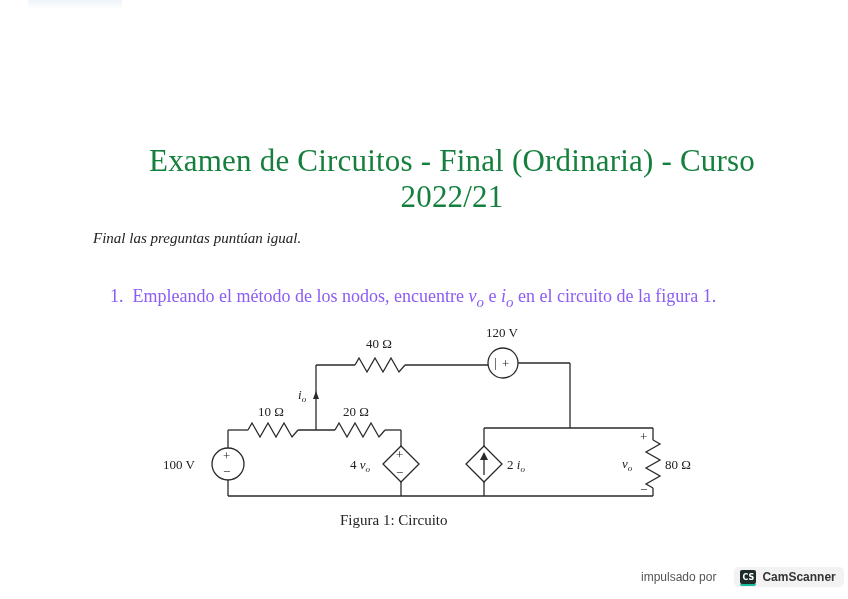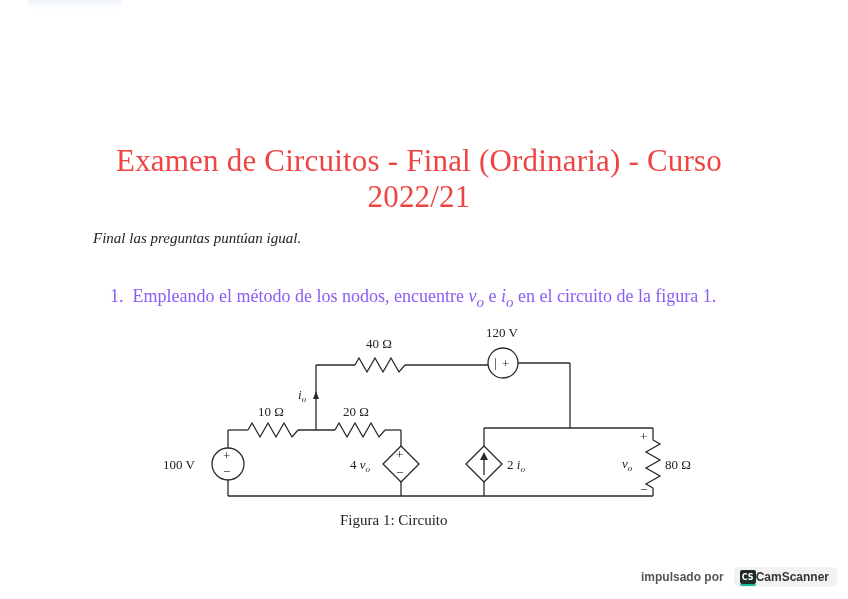--- a/index.html
+++ b/index.html
@@ -8,23 +8,23 @@
     background: #ffffff; position: relative;
     font-family: "DejaVu Serif", "Liberation Serif", serif;
     color: #1c1c1c;
   }
   .scan-smudge {
     position: absolute; left: 28px; top: 0; width: 94px; height: 10px;
     background: linear-gradient(to bottom, #e8f0f8, #ffffff);
     opacity: 0.7;
   }
   .title {
-    position: absolute; left: 84px; top: 143px; width: 670px;
+    position: absolute; left: 117px; top: 143px; width: 670px;
     text-align: center; font-family: "Liberation Serif", serif;
-    font-size: 31px; line-height: 36px; color: #ef4444;
+    font-size: 31px; line-height: 36px; color: #15803d;
     letter-spacing: 0.2px;
   }
   .note {
     position: absolute; left: 93px; top: 230px;
     font-family: "Liberation Serif", serif; font-style: italic;
     font-size: 15px; color: #222;
   }
   .question {
     position: absolute; left: 110px; top: 286px;
     font-family: "Liberation Serif", serif;
@@ -37,32 +37,32 @@
   }
   svg.circuit { position: absolute; left: 0; top: 0; }
   .lbl { font-family: "Liberation Serif", serif; font-size: 13px; fill: #222; }
   .lbl-i { font-family: "Liberation Serif", serif; font-size: 13px; font-style: italic; fill: #222; }
   .badge-area {
     position: absolute; left: 641px; top: 566px; height: 22px;
     display: flex; align-items: center;
     font-family: "Liberation Sans", sans-serif;
   }
   .powered {
-    font-size: 12px; color: #555; margin-right: 10px; font-weight: bold;
+    font-size: 12px; color: #555; margin-right: 18px;
   }
   .cs-badge {
     display: flex; align-items: center;
     background: #f2f2f2; border-radius: 5px;
     padding: 3px 8px 3px 6px;
   }
   .cs-logo {
     width: 16px; height: 14px; background: #1d2b2a; border-radius: 2px;
     color: #fff; font-size: 8px; font-weight: bold;
     display: flex; align-items: center; justify-content: center;
-    position: relative; 
+    position: relative; margin-right: 6px;
     font-family: "DejaVu Sans", sans-serif;
   }
   .cs-logo::after {
     content: ""; position: absolute; left: 0; right: 0; bottom: -2px; height: 2px;
     background: #19bc9c; border-radius: 0 0 2px 2px;
   }
   .cs-name { font-size: 12px; color: #333; font-weight: 600; }
 </style>
 </head>
 <body>

